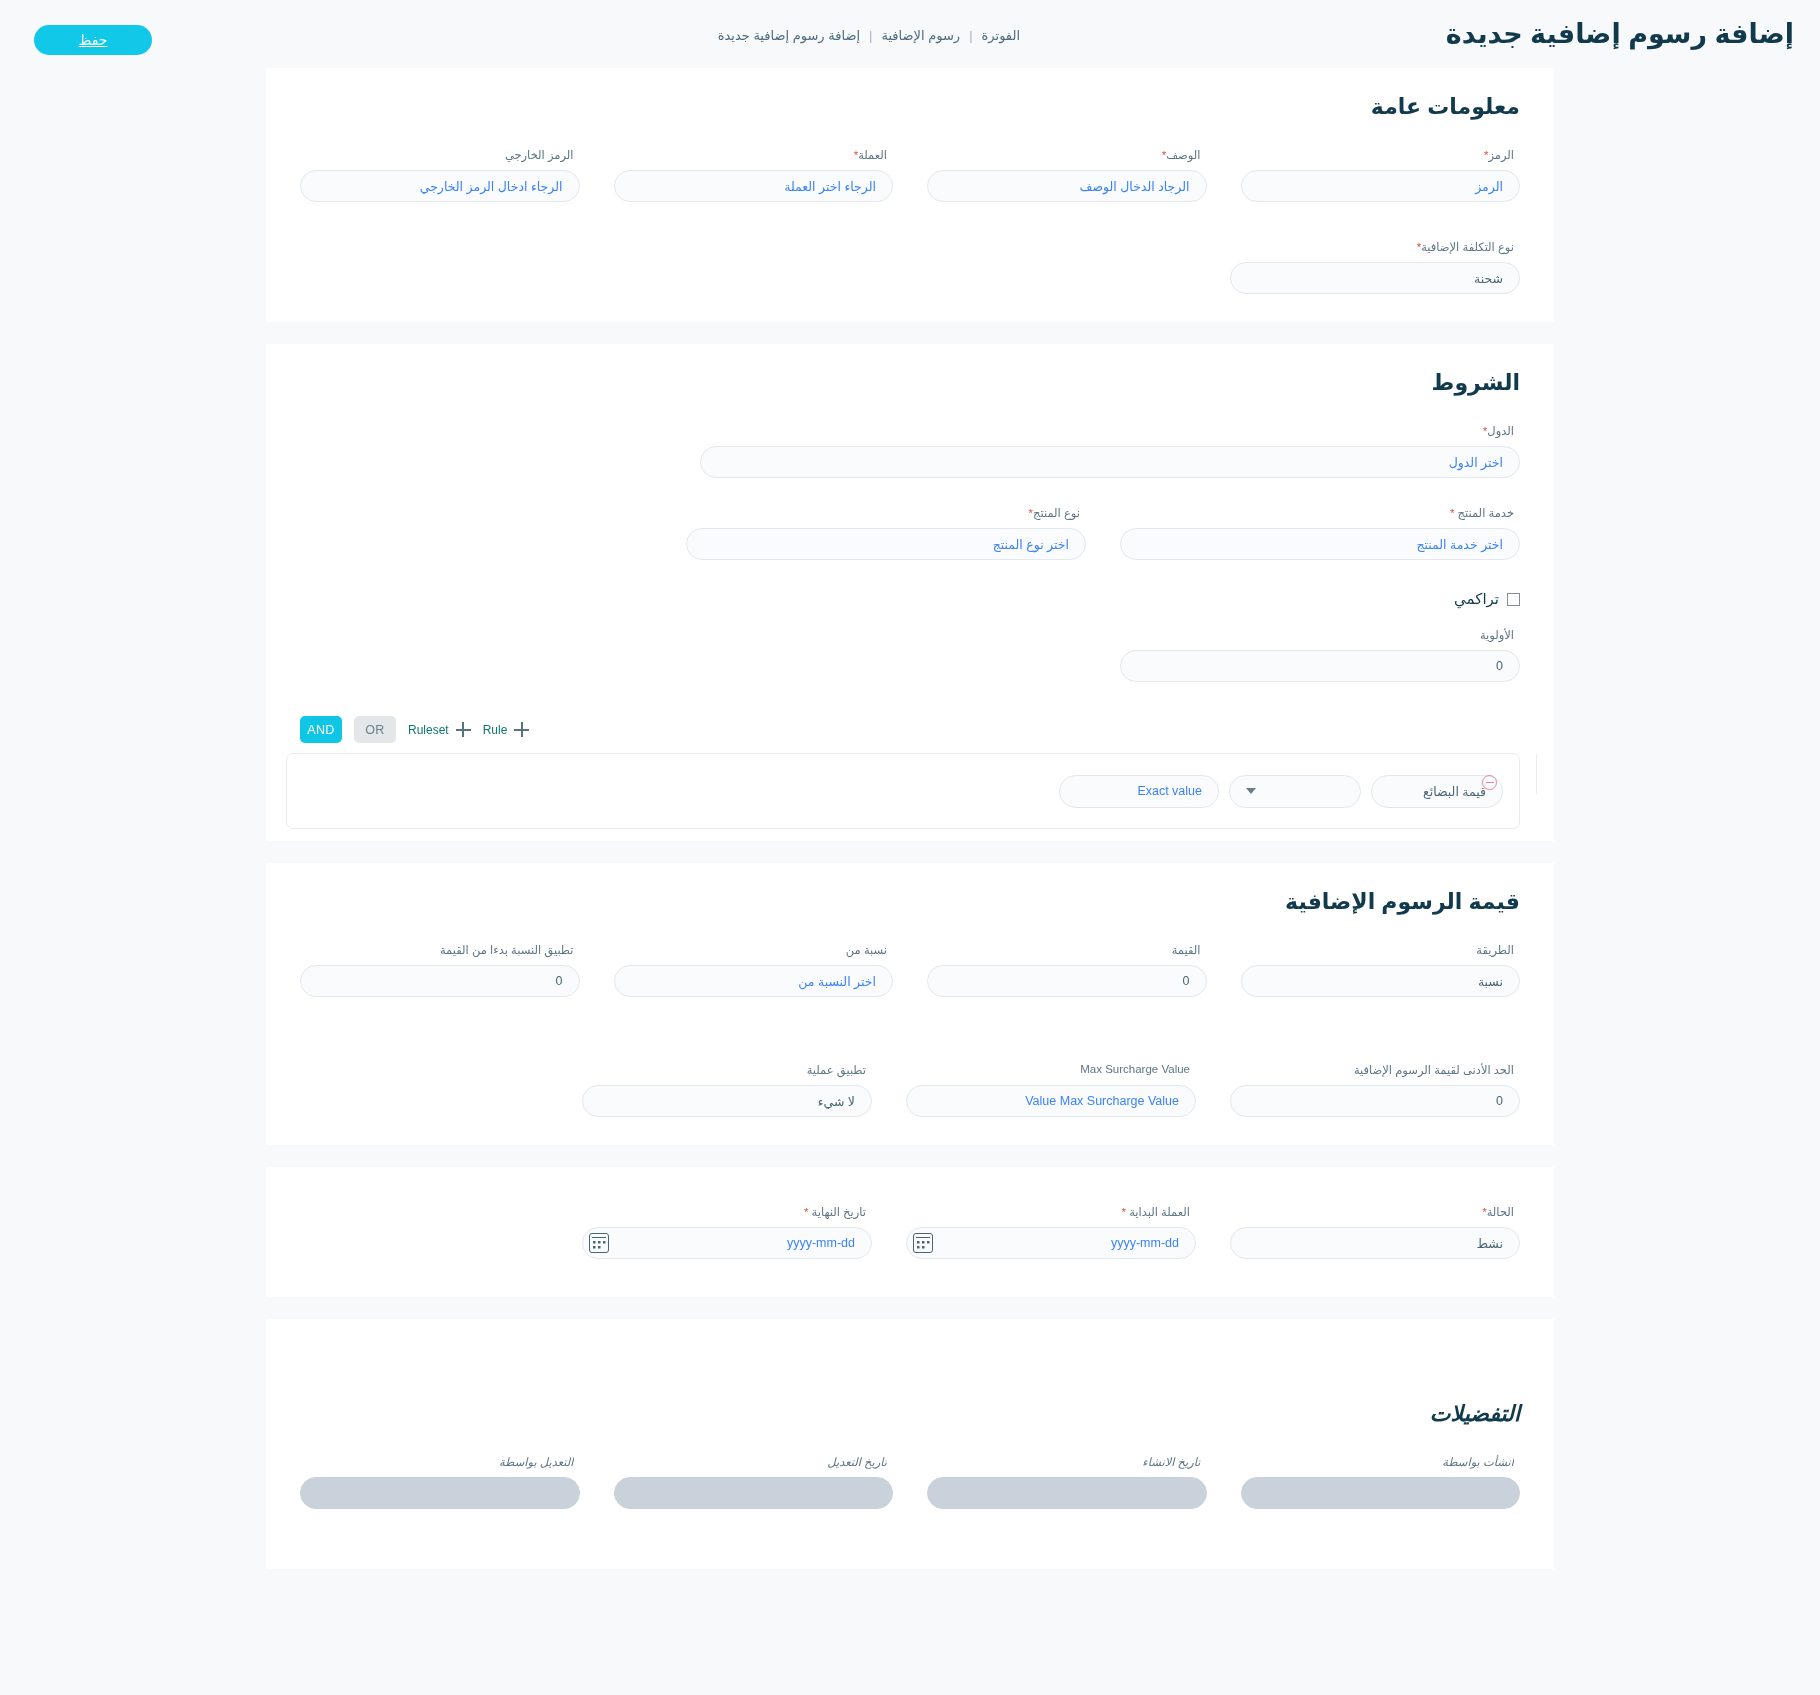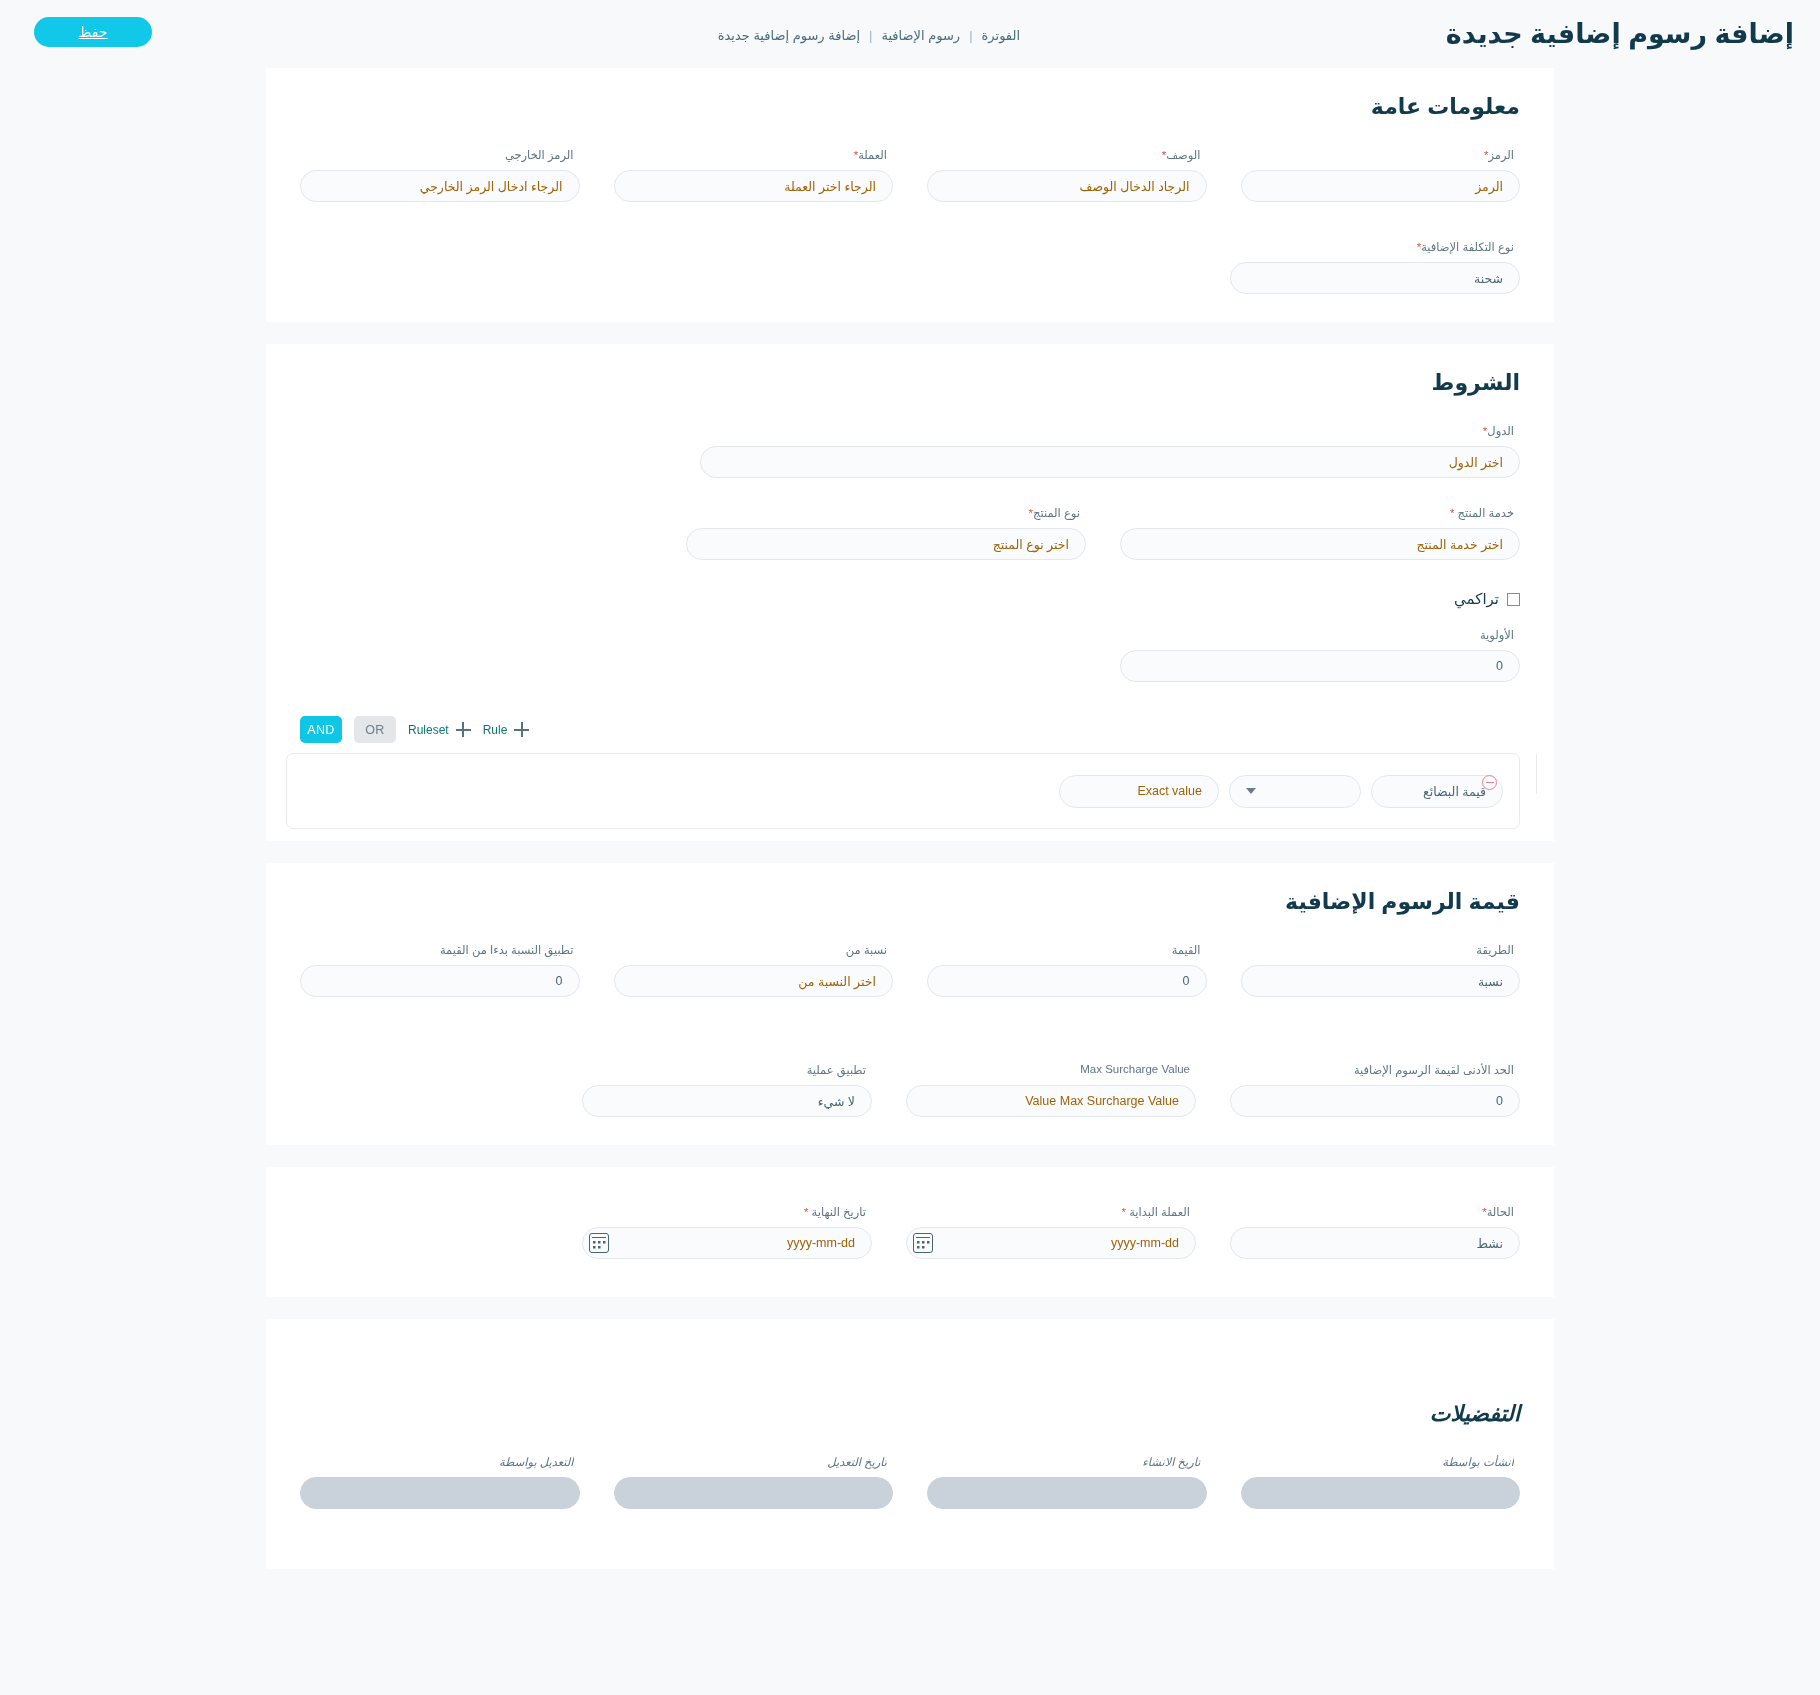--- a/index.html
+++ b/index.html
@@ -38,21 +38,21 @@
     gap: 9px;
     font-size: 13px;
     color: #4d6b7c;
     white-space: nowrap;
   }
   .breadcrumb .crumb { cursor: pointer; }
   .breadcrumb .sep { color: #9fb3bf; }
   .save-btn {
     position: absolute;
     left: 34px;
-    top: 17px;
+    top: 25px;
     width: 118px;
     height: 30px;
     border-radius: 16px;
     background: #12c8e8;
     color: #ffffff;
     border: none;
     font-size: 14px;
     font-family: inherit;
     cursor: pointer;
     display: flex;
@@ -105,21 +105,21 @@
     background: #fafbfc;
     display: flex;
     align-items: center;
     padding: 0 16px;
     font-size: 12.5px;
     color: #3f5c6c;
     position: relative;
     cursor: pointer;
   }
   .control.num { justify-content: flex-start; }
-  .control .ph { color: #a16207; }
+  .control .ph { color: #3b82f6; }
   .control .val { color: #4a6575; }
   .control.skeleton {
     background: #c9d2da;
     border-color: #c9d2da;
     border-radius: 17px;
   }
   .control.date { justify-content: space-between; padding-left: 6px; }
   .cal-ico {
     width: 20px; height: 20px;
     border: 1.4px solid #4a6575;

